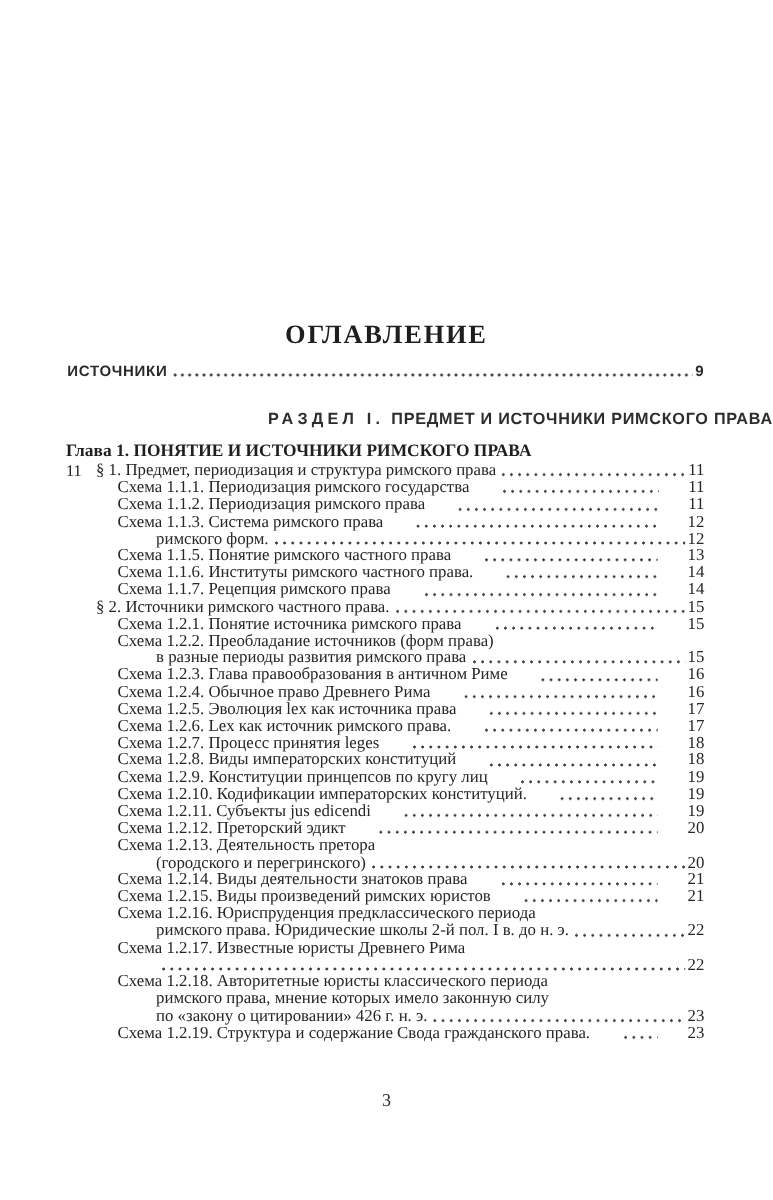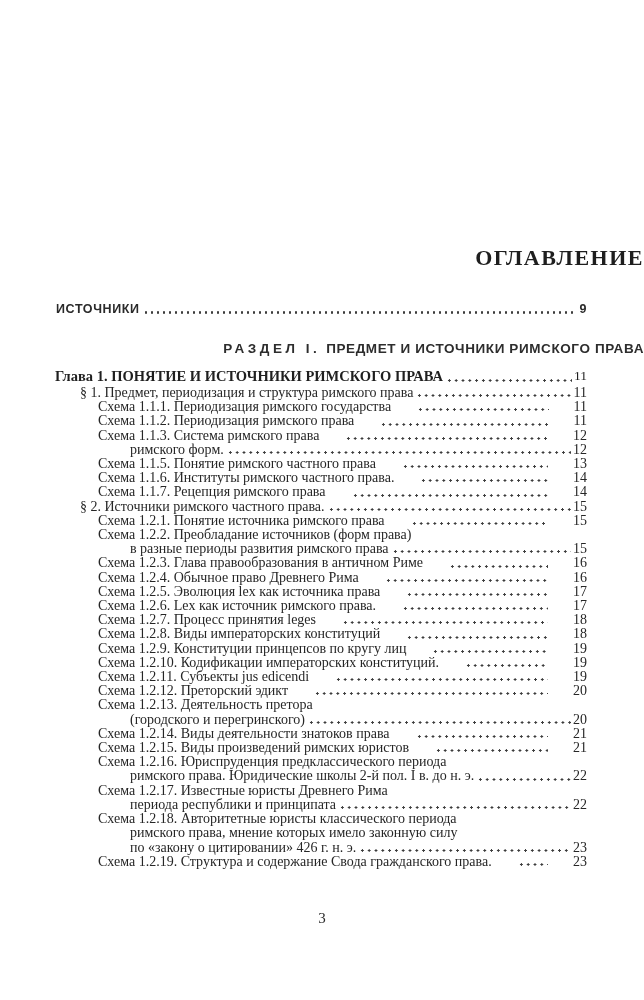--- a/index.html
+++ b/index.html
@@ -5,22 +5,22 @@
   html,body{margin:0;padding:0;background:#ffffff;}
   .sheet{
     position:relative;
     width:644px;height:1000px;
     background:#ffffff;
     font-family:"Liberation Serif", serif;
     color:#242424;
     overflow:hidden;
   }
   .doc-title{
-    position:absolute;top:245px;left:0;right:0;
-    text-align:right;
+    position:absolute;top:266px;left:0;right:0;
+    text-align:center;
     font-size:22px;font-weight:bold;letter-spacing:1.5px;
     color:#1e1e1e;
   }
   .row{display:flex;align-items:stretch;}
   .label{white-space:nowrap;}
   .pagenum{white-space:nowrap;}
   .leader{
     flex:1 1 auto;min-width:10px;
     margin:0 2px 0 3px;
     background-image:radial-gradient(circle, #3c3c3c 1.05px, rgba(0,0,0,0) 1.35px);
@@ -39,21 +39,21 @@
     position:absolute;top:341px;left:0;right:0;
     text-align:right;
     font-family:"Liberation Sans", sans-serif;
     font-size:13.5px;font-weight:bold;
     color:#2d2d2d;
   }
   .section-heading .kicker{letter-spacing:3.5px;margin-right:6px;}
   .section-heading .stitle{letter-spacing:0.6px;}
   .chapter-row{
     position:absolute;top:368px;left:55px;right:57px;
-    font-size:14.5px;font-weight:bold;color:#1f1f1f;
+    font-size:14.5px;font-weight:bold;color:#1f1f1f;flex-direction:column;
   }
   .chapter-row .leader{background-position:left bottom 3px;}
   .chapter-row .pagenum{font-weight:normal;font-size:13.5px;}
   .toc-list{
     position:absolute;top:386px;left:55px;right:57px;
     font-size:14px;line-height:14.2px;color:#262626;
   }
   .toc-list .row.para{padding-left:25px;}
   .toc-list .row.schema{padding-left:43px;gap:23px;}
   .toc-list .row.cont{padding-left:75px;}
@@ -217,21 +217,20 @@
       </div>
       <div class="row cont">
         <span class="label">римского права. Юридические школы 2-й пол. I в. до н. э.</span>
         <span class="leader"></span>
         <span class="pagenum">22</span>
       </div>
       <div class="row schema">
         <span class="label">Схема 1.2.17. Известные юристы Древнего Рима</span>
       </div>
       <div class="row cont">
-        <span class="label">периода республики и принципата</span>
         <span class="leader"></span>
         <span class="pagenum">22</span>
       </div>
       <div class="row schema">
         <span class="label">Схема 1.2.18. Авторитетные юристы классического периода</span>
       </div>
       <div class="row cont">
         <span class="label">римского права, мнение которых имело законную силу</span>
       </div>
       <div class="row cont">

